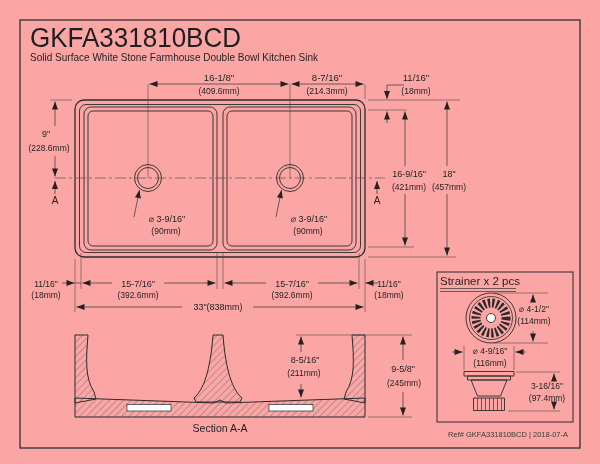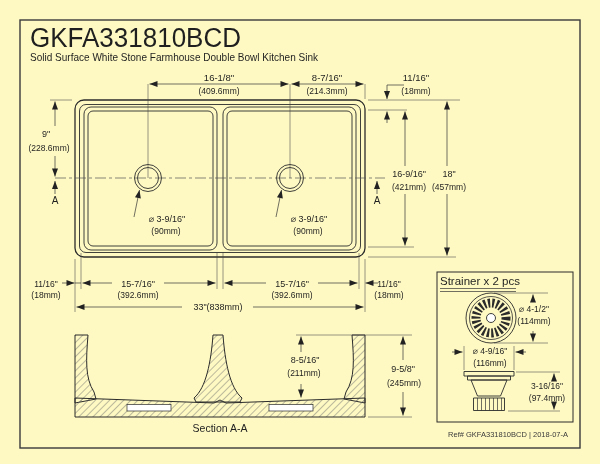--- a/index.html
+++ b/index.html
@@ -1,16 +1,16 @@
 <!DOCTYPE html>
 <html><head>
 <meta charset="utf-8">
 <style>
   html,body{margin:0;padding:0;background:#fff;}
-  #page{position:relative;width:600px;height:464px;background:#fef9c3;overflow:hidden;}
+  #page{position:relative;width:600px;height:464px;background:#fca5a5;overflow:hidden;}
   svg{font-family:"Liberation Sans","DejaVu Sans",sans-serif;}
   svg text{fill:#1f1f1f;}
   .tm{text-anchor:middle;}
   .te{text-anchor:end;}
   .t85{font-size:8.5px;}
   .t9{font-size:9px;}
   .t95{font-size:9.5px;}
   .t10{font-size:10px;}
   .t105{font-size:10.5px;}
   .t115{font-size:11.5px;}

